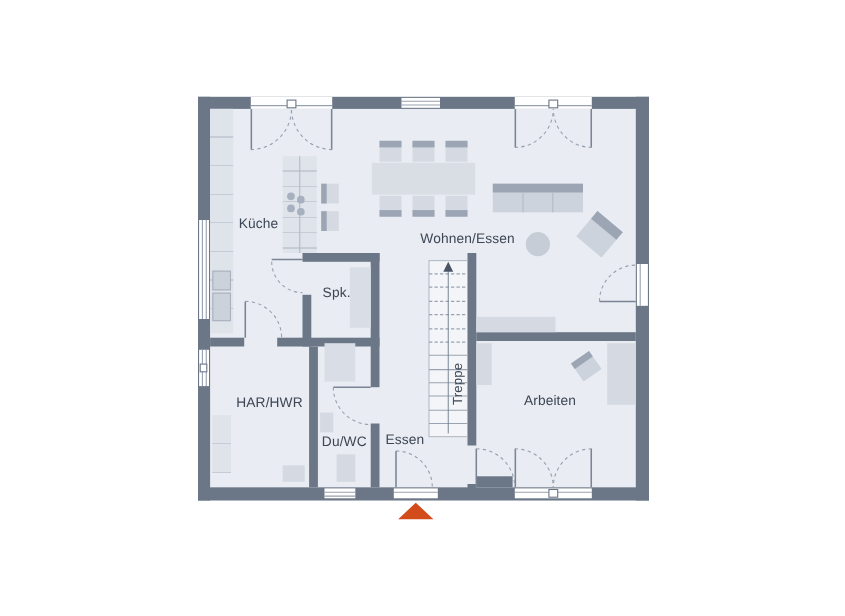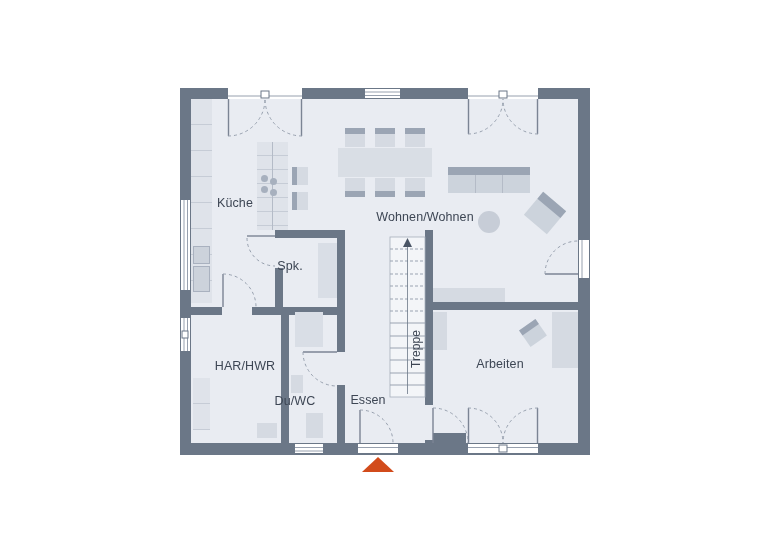--- a/index.html
+++ b/index.html
@@ -227,21 +227,21 @@
       <line x1="210" y1="272" x2="245" y2="272" stroke="#9aa3b1" stroke-width="1"></line>
       <line x1="210" y1="285" x2="245" y2="285" stroke="#9aa3b1" stroke-width="1"></line>
       <line x1="210" y1="297" x2="245" y2="297" stroke="#9aa3b1" stroke-width="1"></line>
       <line x1="227.5" y1="158" x2="227.5" y2="306" stroke="#6b7787" stroke-width="0.8"></line>
       <polygon points="223,159 232,159 227.5,150" fill="#4a5565"></polygon>
     </g>
   </svg>
 </div>
 
 <span class="lbl" style="left:235px;top:203px">Küche</span>
-<span class="lbl" style="left:425px;top:217px">Wohnen/Wohnen</span>
-<span class="lbl" style="left:290px;top:266px">Spk.</span>
+<span class="lbl" style="left:425px;top:217px">Wohnen/Essen</span>
+<span class="lbl" style="left:306px;top:266px">Spk.</span>
 <span class="lbl" style="left:245px;top:366px">HAR/HWR</span>
-<span class="lbl" style="left:295px;top:401px">Du/WC</span>
+<span class="lbl" style="left:313px;top:401px">Du/WC</span>
 <span class="lbl" style="left:368px;top:400px">Essen</span>
 <span class="lbl" style="left:500px;top:364px">Arbeiten</span>
 <span class="lbl rot" style="left:416px;top:349px;font-size:12px">Treppe</span>
 
 <div id="entrance-arrow"></div>
 
 </body></html>

